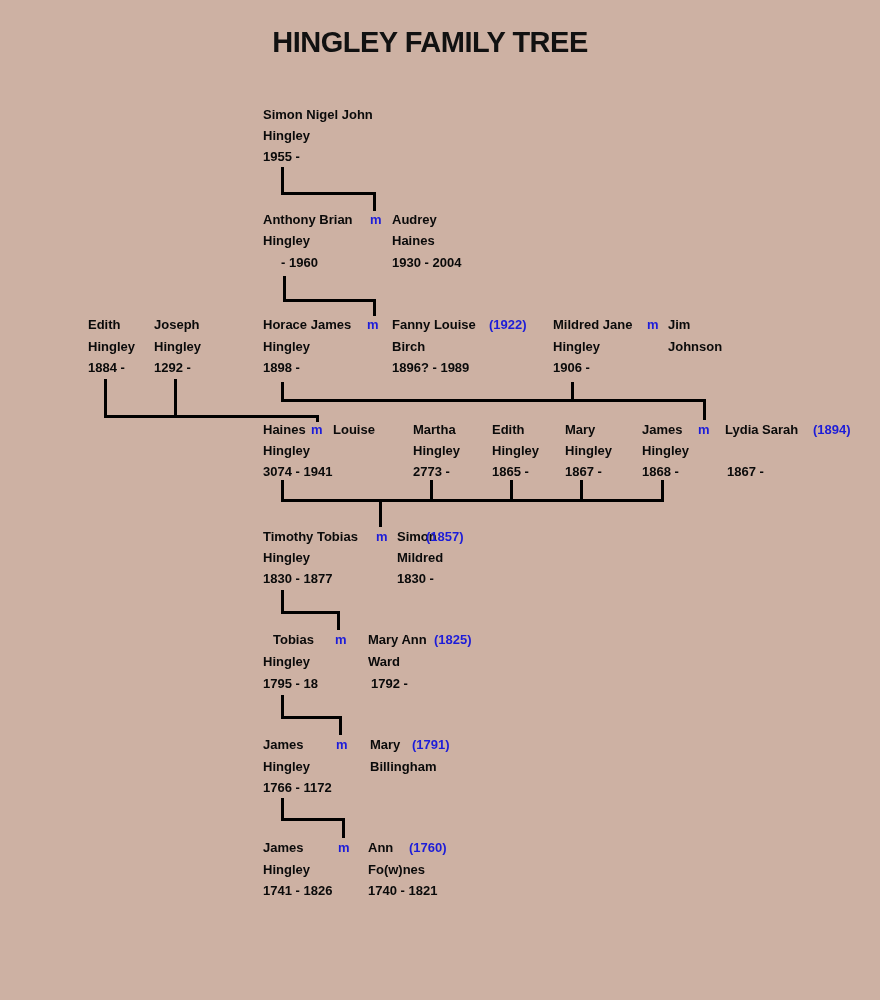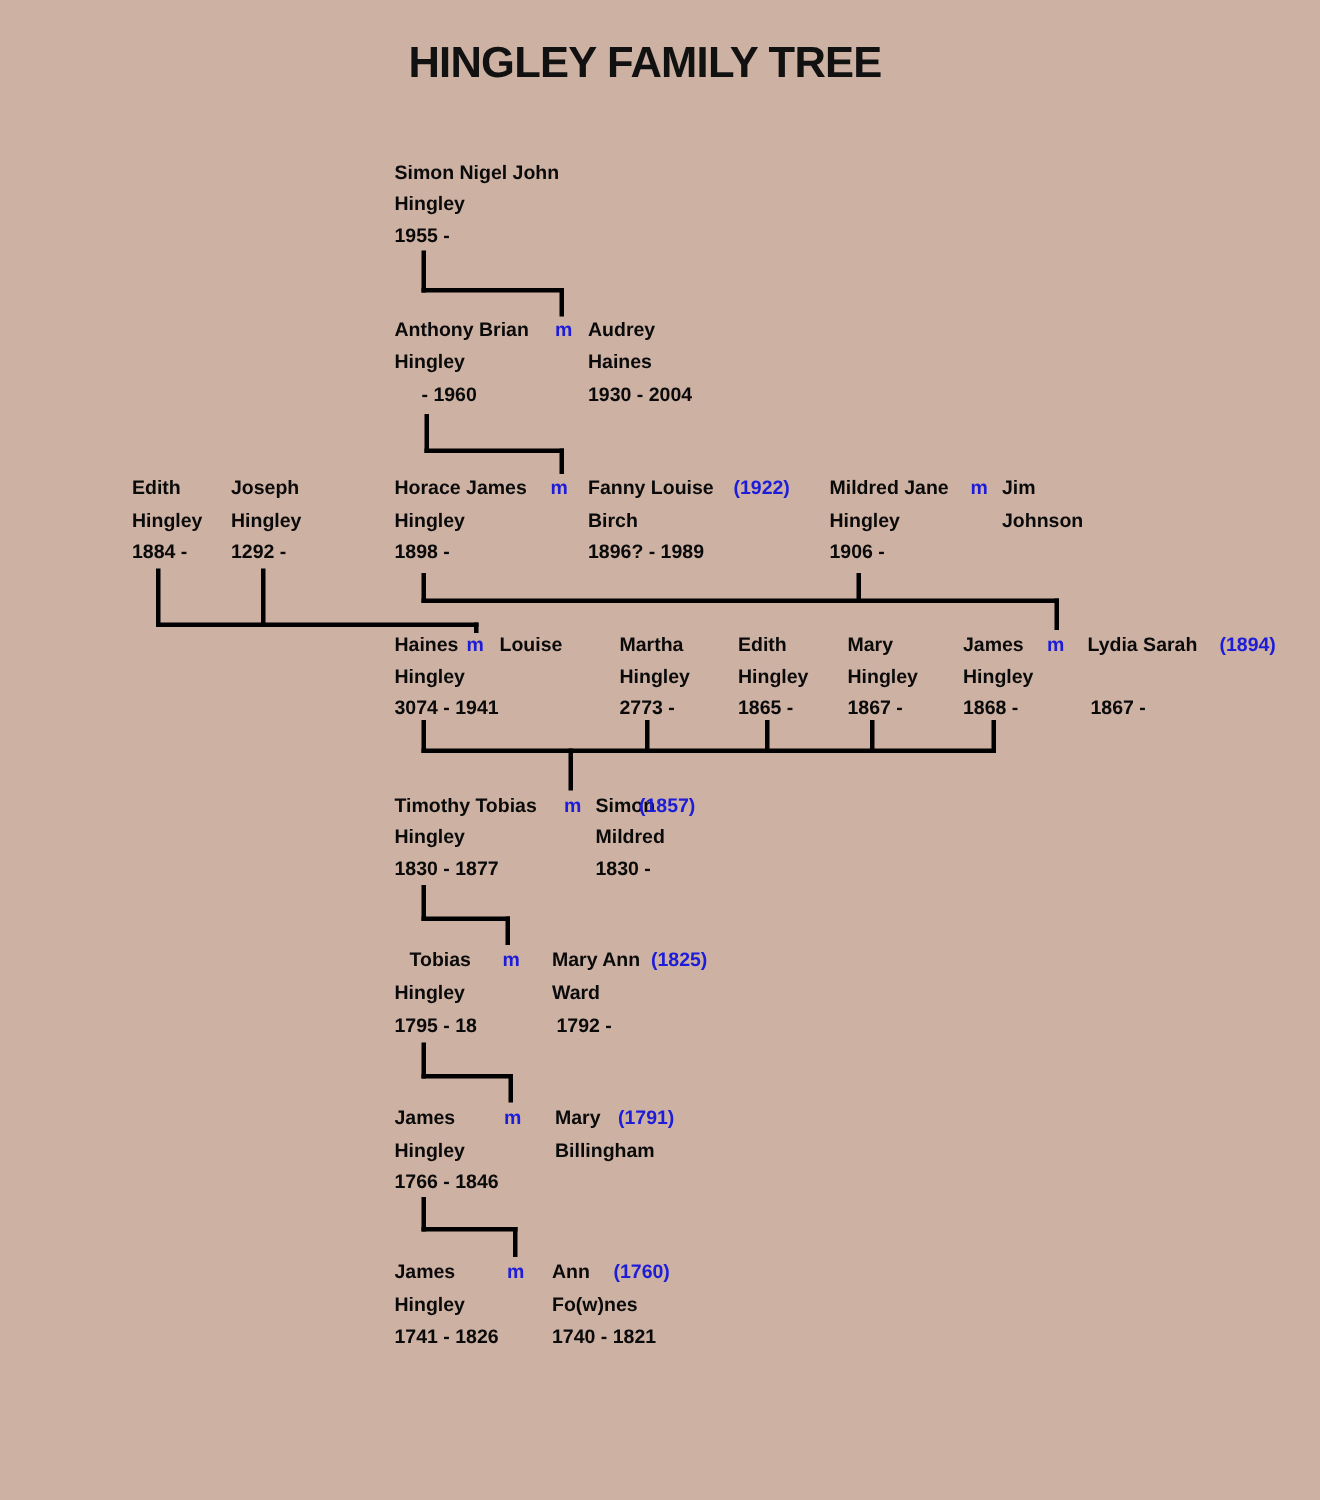--- a/index.html
+++ b/index.html
@@ -132,21 +132,21 @@
   <div class="line" style="left:281px;top:695px;width:3px;height:24px"></div>
   <div class="line" style="left:281px;top:716px;width:61px;height:3px"></div>
   <div class="line" style="left:339px;top:716px;width:3px;height:19px"></div>
 
   <span class="t" style="left:263px;top:737px">James</span>
   <span class="t m" style="left:336px;top:737px">m</span>
   <span class="t" style="left:370px;top:737px">Mary</span>
   <span class="t yr" style="left:412px;top:737px">(1791)</span>
   <span class="t" style="left:263px;top:759px">Hingley</span>
   <span class="t" style="left:370px;top:759px">Billingham</span>
-  <span class="t" style="left:263px;top:780px">1766 - 1846</span>
+  <span class="t" style="left:263px;top:780px">1766 - 1172</span>
 
   <div class="line" style="left:281px;top:798px;width:3px;height:23px"></div>
   <div class="line" style="left:281px;top:818px;width:64px;height:3px"></div>
   <div class="line" style="left:342px;top:818px;width:3px;height:20px"></div>
 
   <span class="t" style="left:263px;top:840px">James</span>
   <span class="t m" style="left:338px;top:840px">m</span>
   <span class="t" style="left:368px;top:840px">Ann</span>
   <span class="t yr" style="left:409px;top:840px">(1760)</span>
   <span class="t" style="left:263px;top:862px">Hingley</span>

